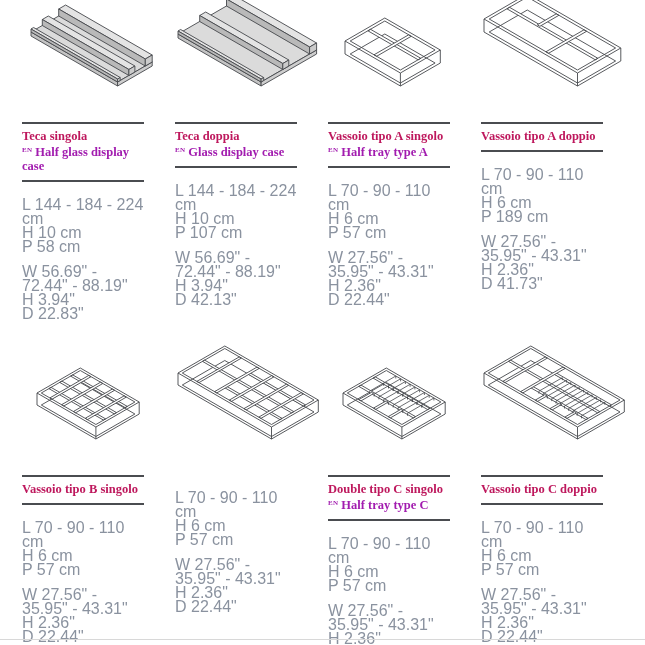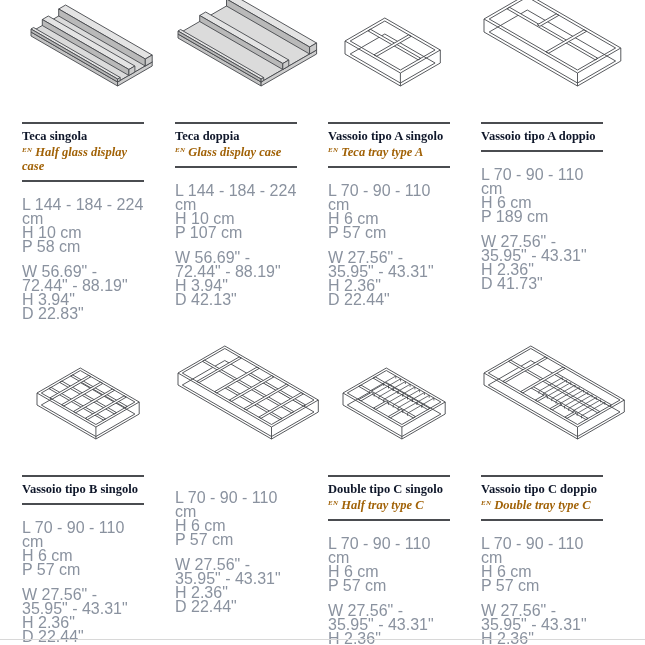--- a/index.html
+++ b/index.html
@@ -7,23 +7,23 @@
          font-family:"Liberation Sans",sans-serif;}
   .grid{position:absolute;top:0;left:22px;display:grid;
         grid-template-columns:repeat(4,122px);column-gap:31px;
         grid-template-rows:353px auto;align-items:start;}
   .card{width:122px;}
   .illus{position:relative;height:122px;overflow:visible;}
   .illus svg{position:absolute;bottom:33px;}
   .tblock{border-top:2px solid #4a4c50;border-bottom:2px solid #4a4c50;
           padding:5px 0 7px 0;}
   .t-it{font-family:"Liberation Serif",serif;font-weight:bold;font-size:12.5px;
-        line-height:14px;color:#0f172a;}
+        line-height:14px;color:#be185d;}
   .t-en{font-family:"Liberation Serif",serif;font-weight:bold;font-size:12.5px;
-        line-height:14px;color:#a16207;font-style:italic;}
+        line-height:14px;color:#a21caf;}
   .lang{font-size:7px;vertical-align:4px;margin-right:3px;letter-spacing:.3px;}
   .dims{color:#8a929f;font-size:16px;line-height:14px;}
   .dims.cm{margin-top:16px;}
   .dims.inch{margin-top:11px;}
   .footer-rule{position:absolute;left:0;top:639px;width:645px;height:1px;background:#d8d8d8;}
 </style>
 </head>
 <body>
 
 <div class="sheet">
@@ -102,21 +102,21 @@
             <polygon points="42.8,3 98.3,35 58.4,58 3,26" fill="none" stroke="#45474c" stroke-width="0.9" stroke-linejoin="round"></polygon>
             <line x1="98.3" y1="35" x2="98.3" y2="48" stroke="#45474c" stroke-width="0.9"></line>
             <line x1="58.4" y1="58" x2="58.4" y2="71" stroke="#45474c" stroke-width="0.9"></line>
             <line x1="3" y1="26" x2="3" y2="39" stroke="#45474c" stroke-width="0.9"></line>
             <line x1="3" y1="39" x2="58.4" y2="71" stroke="#45474c" stroke-width="0.9"></line>
             <line x1="58.4" y1="71" x2="98.3" y2="48" stroke="#45474c" stroke-width="0.9"></line>
           </svg>
         </div>
         <div class="tblock">
           <div class="t-it">Vassoio tipo A singolo</div>
-          <div class="t-en"><span class="lang">EN</span><span>Teca tray type A</span></div>
+          <div class="t-en"><span class="lang">EN</span><span>Half tray type A</span></div>
         </div>
         <div class="dims cm">
           <div>L 70 - 90 - 110 cm</div>
           <div>H 6 cm</div>
           <div>P 57 cm</div>
         </div>
         <div class="dims inch">
           <div>W 27.56" - 35.95" - 43.31"</div>
           <div>H 2.36"</div>
           <div>D 22.44"</div>
@@ -354,21 +354,20 @@
             <polygon points="49.8,3 143.3,57 96.5,84 3,30" fill="none" stroke="#45474c" stroke-width="0.9" stroke-linejoin="round"></polygon>
             <line x1="143.3" y1="57" x2="143.3" y2="69" stroke="#45474c" stroke-width="0.9"></line>
             <line x1="96.5" y1="84" x2="96.5" y2="96" stroke="#45474c" stroke-width="0.9"></line>
             <line x1="3" y1="30" x2="3" y2="42" stroke="#45474c" stroke-width="0.9"></line>
             <line x1="3" y1="42" x2="96.5" y2="96" stroke="#45474c" stroke-width="0.9"></line>
             <line x1="96.5" y1="96" x2="143.3" y2="69" stroke="#45474c" stroke-width="0.9"></line>
           </svg>
         </div>
         <div class="tblock">
           <div class="t-it">Vassoio tipo C doppio</div>
-          <div class="t-en"><span class="lang">EN</span><span>Double tray type C</span></div>
         </div>
         <div class="dims cm">
           <div>L 70 - 90 - 110 cm</div>
           <div>H 6 cm</div>
           <div>P 57 cm</div>
         </div>
         <div class="dims inch">
           <div>W 27.56" - 35.95" - 43.31"</div>
           <div>H 2.36"</div>
           <div>D 22.44"</div>

